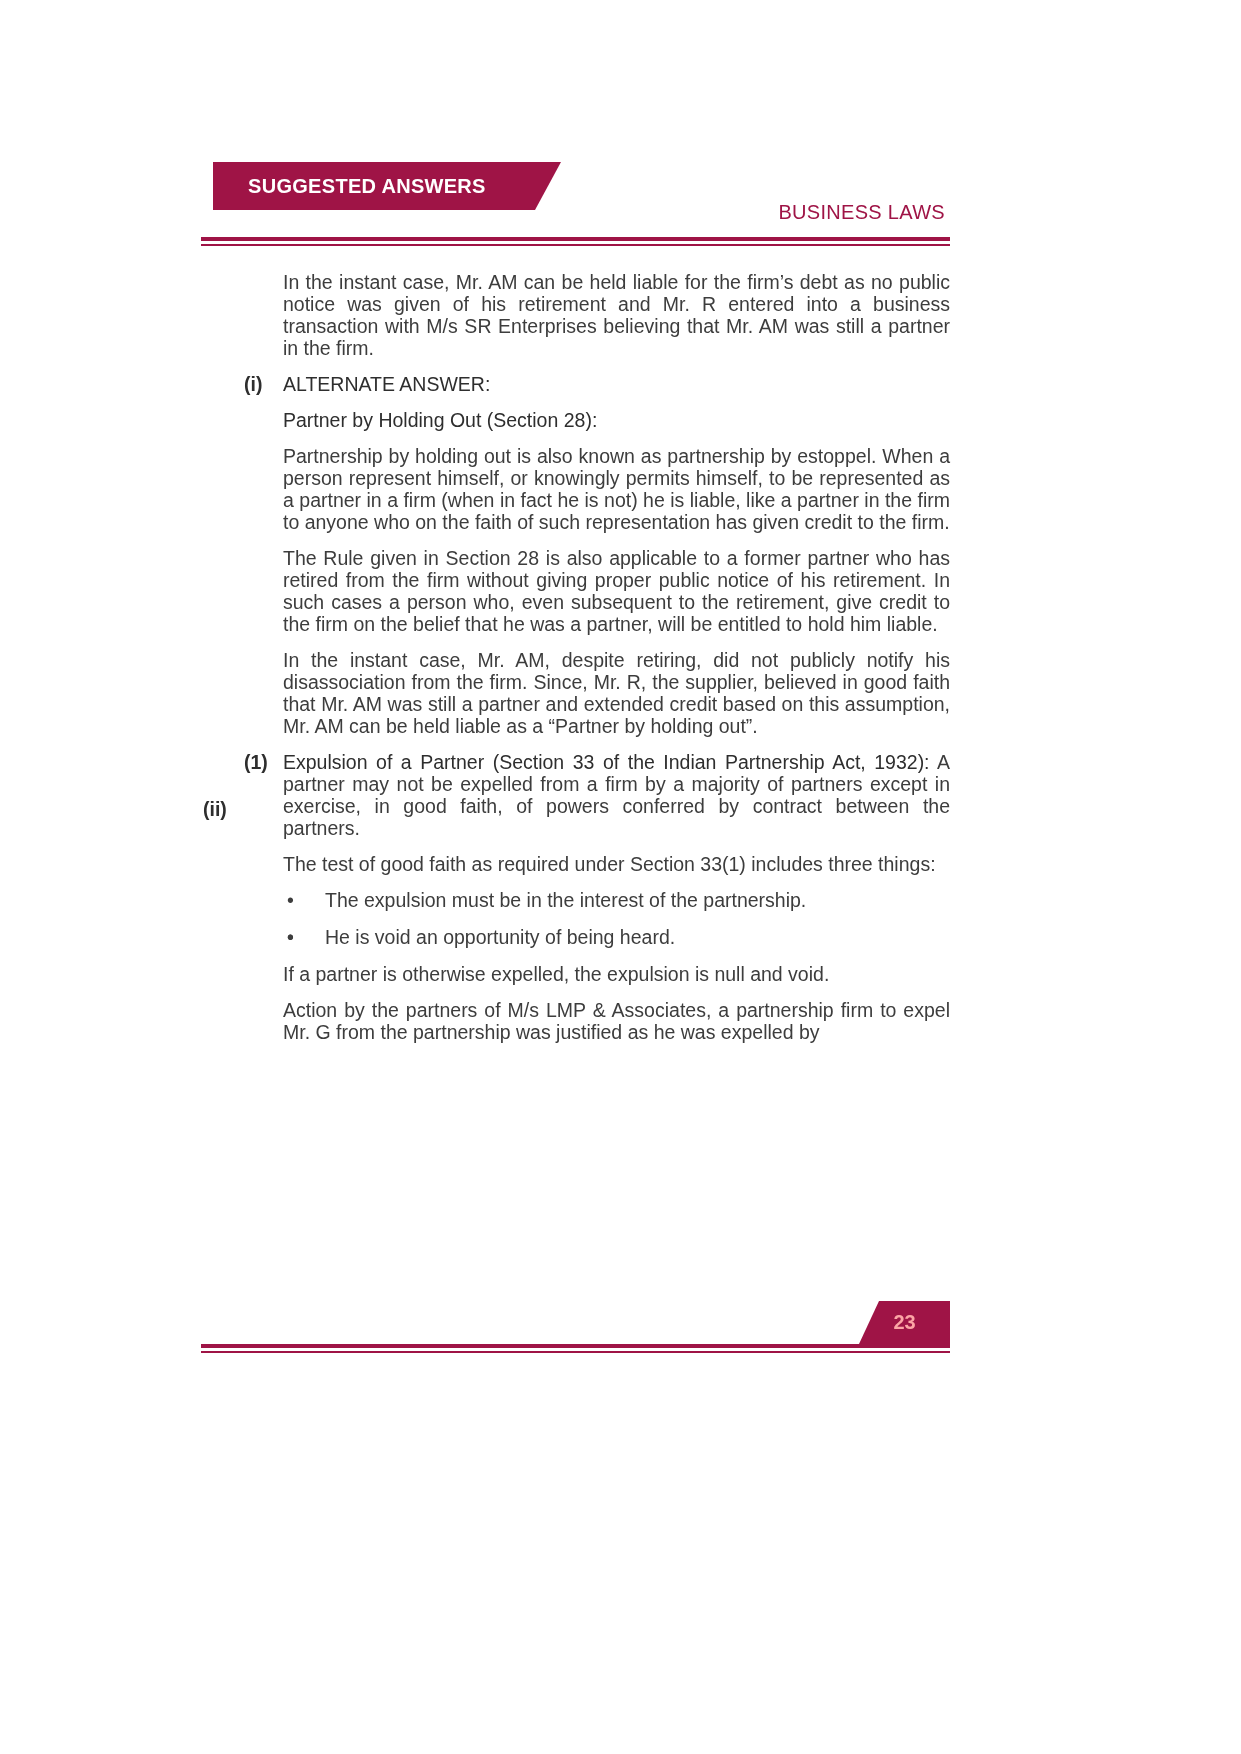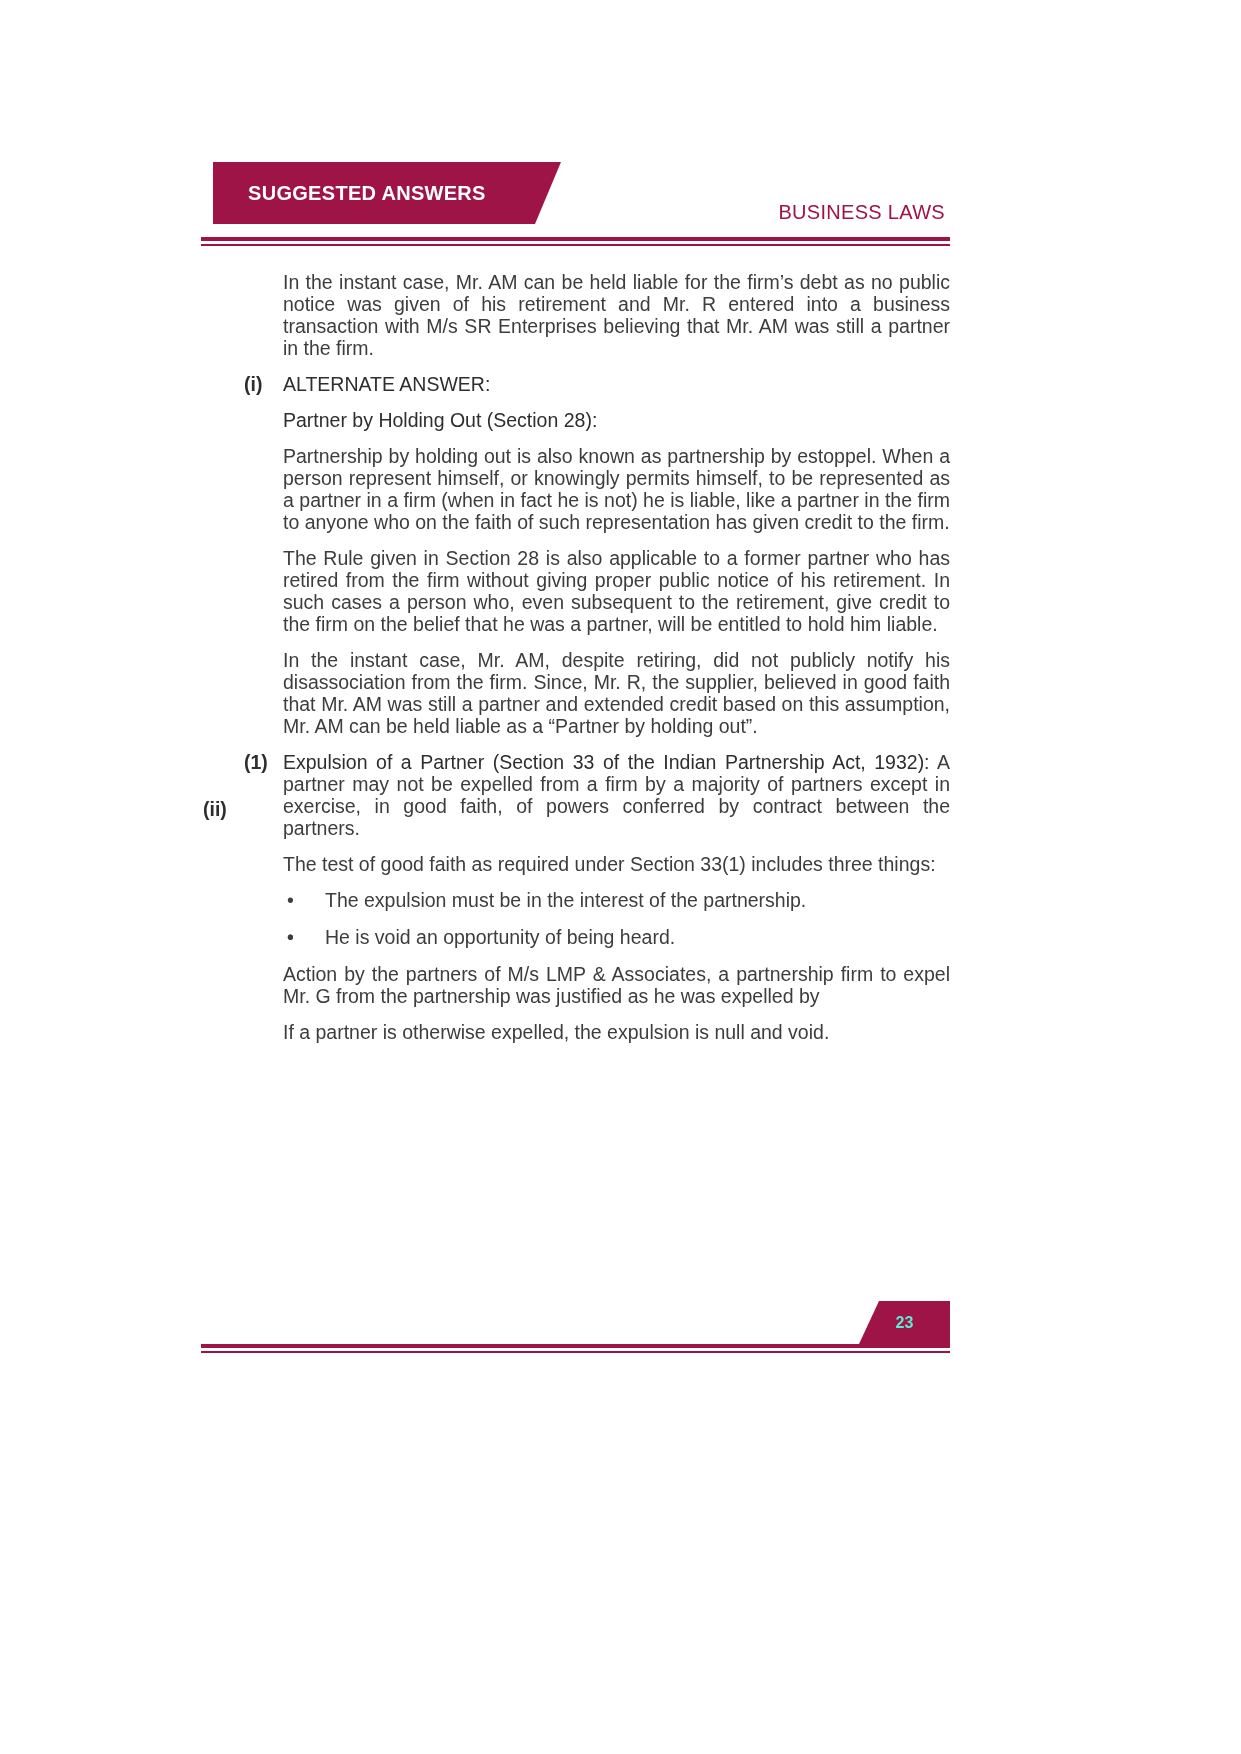--- a/index.html
+++ b/index.html
@@ -11,21 +11,21 @@
     font-family: "Liberation Sans", sans-serif;
     color: #3d3d3d;
     overflow: hidden;
   }
   
   .banner {
     position: absolute;
     left: 213px;
     top: 162px;
     width: 348px;
-    height: 62px;
+    height: 48px;
     background: var(--maroon);
     clip-path: polygon(0 0, 100% 0, calc(100% - 26px) 100%, 0 100%);
     display: flex;
     align-items: center;
     box-sizing: border-box;
     padding-left: 35px;
   }
   .banner-label {
     color: #ffffff;
     font-weight: bold;
@@ -52,23 +52,23 @@
   .footer-rule { top: 1344px; }
   
   .page-badge {
     position: absolute;
     top: 1301px;
     left: 859px;
     width: 91px;
     height: 43px;
     background: var(--maroon);
     clip-path: polygon(20px 0, 100% 0, 100% 100%, 0 100%);
-    color: #5eead4;
+    color: #fca5a5;
     font-weight: bold;
-    font-size: 16px;
+    font-size: 20px;
     display: flex;
     align-items: center;
     justify-content: center;
   }
   
   .page { --maroon: #9F1446; }
   .body {
     position: absolute;
     left: 203px;
     top: 271px;
@@ -145,22 +145,22 @@
       <span>The expulsion must be in the interest of the partnership.</span>
     </div>
     <div class="bullet-row">
       <span class="bullet-glyph">•</span>
     </div>
     <div class="bullet-row">
       <span class="bullet-glyph">•</span>
       <span>He is void an opportunity of being heard.</span>
     </div>
 
+    <p class="para">If a partner is otherwise expelled, the expulsion is null and void.</p>
     <p class="para">Action by the partners of M/s LMP &amp; Associates, a partnership firm to expel Mr. G from the partnership was justified as he was expelled by</p>
-    <p class="para">If a partner is otherwise expelled, the expulsion is null and void.</p>
 
   </div>
 
   <div class="page-badge">
     <span>23</span>
   </div>
   <div class="rule footer-rule">
     <div class="thick"></div>
     <div class="thin"></div>
   </div>

